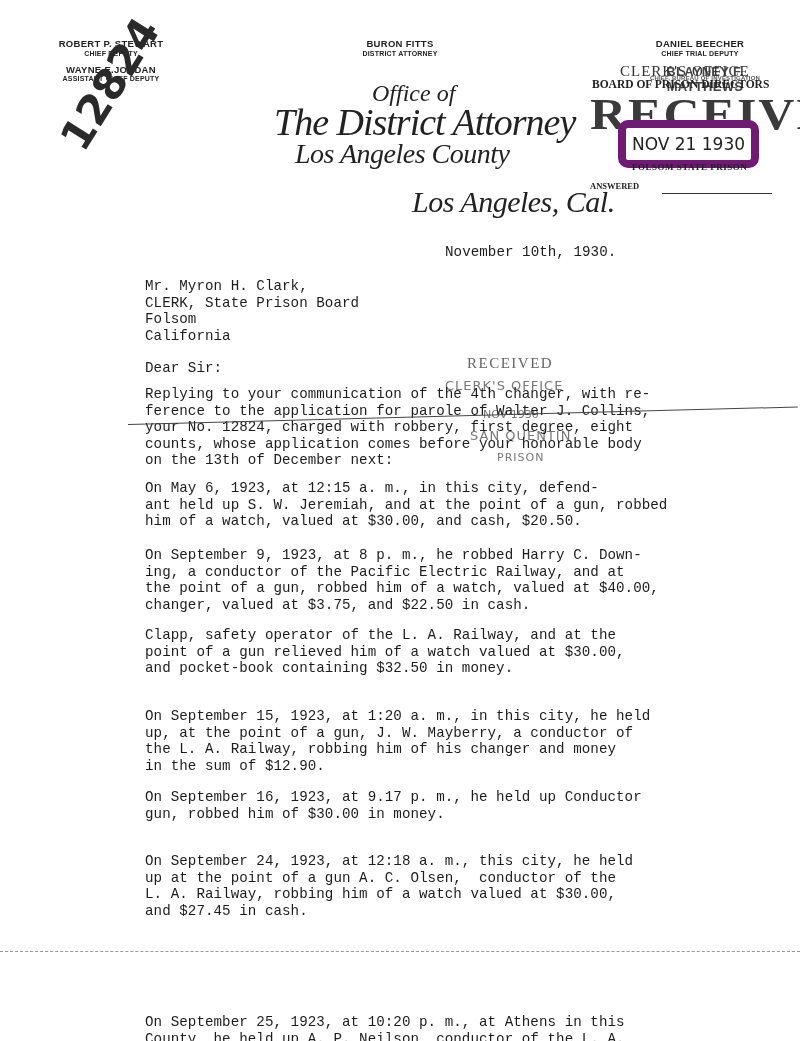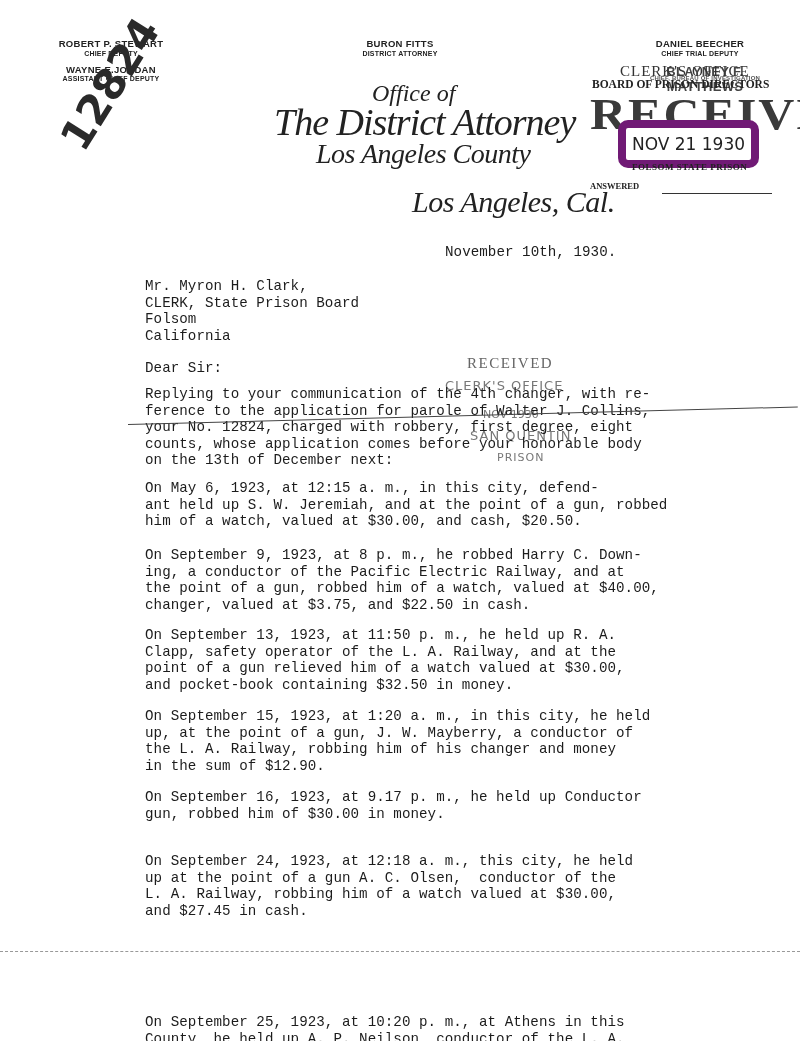--- a/index.html
+++ b/index.html
@@ -28,21 +28,21 @@
 <div class="abs lh-name" style="left:355px;top:38px;width:90px;">BURON FITTS</div>
 <div class="abs lh-title" style="left:355px;top:50px;width:90px;">DISTRICT ATTORNEY</div>
 
 <div class="abs lh-name" style="left:645px;top:38px;width:110px;">DANIEL BEECHER</div>
 <div class="abs lh-title" style="left:645px;top:50px;width:110px;">CHIEF TRIAL DEPUTY</div>
 <div class="abs lh-name" style="left:640px;top:64px;width:130px;font-size:13px;color:#444;">BLAYNEY F. MATTHEWS</div>
 <div class="abs lh-title" style="left:640px;top:75px;width:130px;font-size:6px;color:#555;">CHIEF, BUREAU OF INVESTIGATION</div>
 
 <div class="abs script" style="left:372px;top:80px;font-size:24px;">Office of</div>
 <div class="abs script" style="left:274px;top:100px;font-size:38px;letter-spacing:-1px;">The District Attorney</div>
-<div class="abs script" style="left:316px;top:138px;font-size:28px;letter-spacing:-0.5px;">Los Angeles County</div>
+<div class="abs script" style="left:295px;top:138px;font-size:28px;letter-spacing:-0.5px;">Los Angeles County</div>
 <div class="abs script" style="left:412px;top:185px;font-size:30px;letter-spacing:-0.5px;">Los Angeles, Cal.</div>
 
 <div class="abs hand" style="left:92px;top:110px;font-size:42px;transform:rotate(-58deg);transform-origin:left bottom;">12824</div>
 
 <div class="abs" style="left:590px;top:60px;width:200px;height:140px;">
   <div class="abs stamp-text" style="left:30px;top:3px;font-family:'Liberation Serif',serif;font-size:15px;color:#333;letter-spacing:1px;">CLERK'S OFFICE</div>
   <div class="abs stamp-text" style="left:2px;top:18px;font-family:'Liberation Serif',serif;font-size:11.5px;color:#222;font-weight:bold;">BOARD OF PRISON DIRECTORS</div>
   <div class="abs rec-big" style="left:0px;top:26px;font-size:50px;line-height:56px;transform:scaleY(0.9);">RECEIVED</div>
   <div class="abs" style="left:28px;top:60px;width:125px;height:32px;border:8px solid #701a75;border-radius:10px;background:#fff;">
     <div class="stamp-text" style="text-align:center;font-size:17px;line-height:32px;color:#222;">NOV 21 1930</div>
@@ -85,21 +85,20 @@
 </div>
 
 <div class="abs" style="left:145px;top:547px;">
   <div class="type">On September 9, 1923, at 8 p. m., he robbed Harry C. Down-</div>
   <div class="type">ing, a conductor of the Pacific Electric Railway, and at</div>
   <div class="type">the point of a gun, robbed him of a watch, valued at $40.00,</div>
   <div class="type">changer, valued at $3.75, and $22.50 in cash.</div>
 </div>
 
 <div class="abs" style="left:145px;top:627px;">
-  <div class="type">On September 13, 1923, at 11:50 p. m., he held up R. A.</div>
   <div class="type">Clapp, safety operator of the L. A. Railway, and at the</div>
   <div class="type">point of a gun relieved him of a watch valued at $30.00,</div>
   <div class="type">and pocket-book containing $32.50 in money.</div>
 </div>
 
 <div class="abs" style="left:145px;top:708px;">
   <div class="type">On September 15, 1923, at 1:20 a. m., in this city, he held</div>
   <div class="type">up, at the point of a gun, J. W. Mayberry, a conductor of</div>
   <div class="type">the L. A. Railway, robbing him of his changer and money</div>
   <div class="type">in the sum of $12.90.</div>

